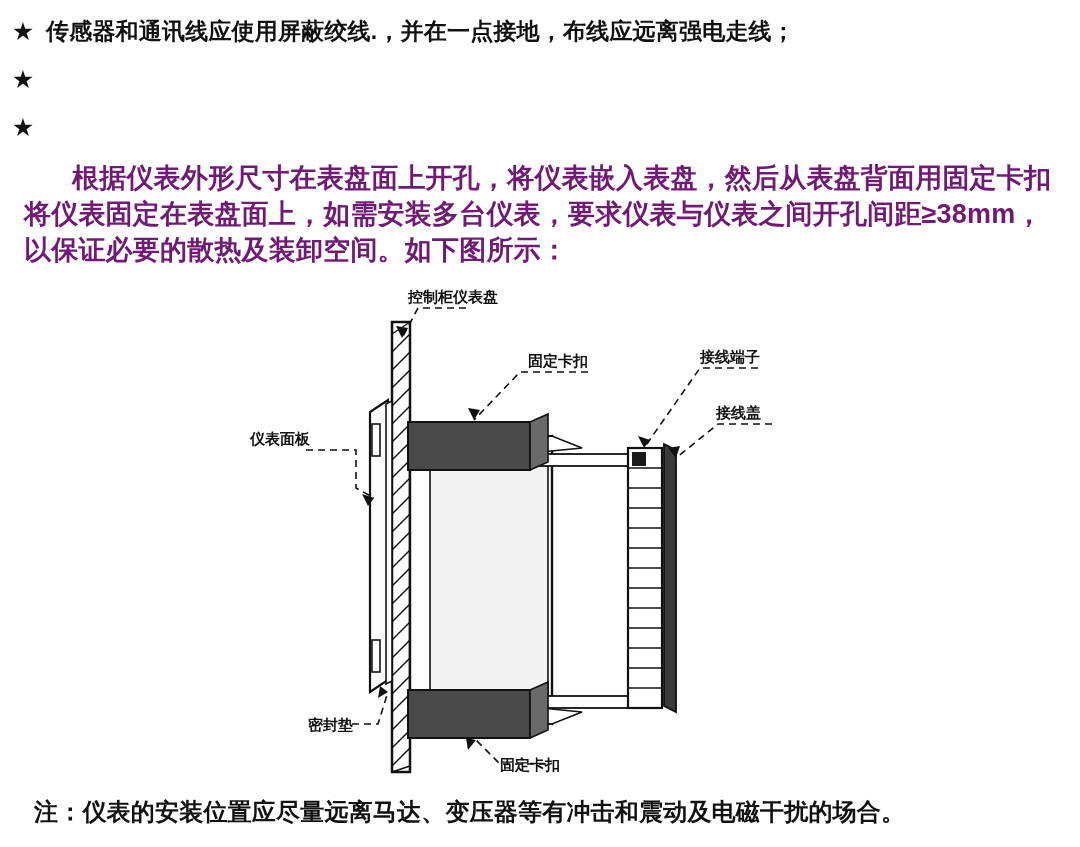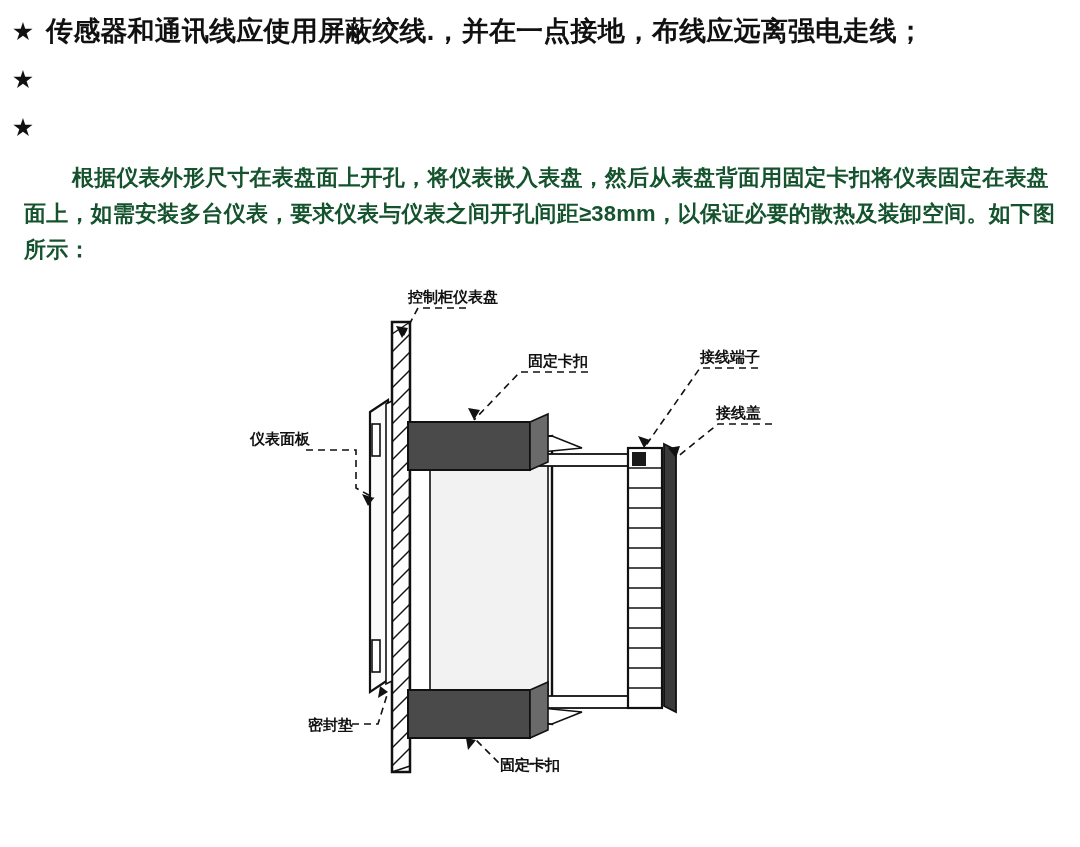--- a/index.html
+++ b/index.html
@@ -30,39 +30,39 @@
   }
   .star {
     flex: 0 0 auto;
     width: 46px;
     text-align: center;
     font-size: 25px;
     line-height: 30px;
     color: #111;
   }
   .bullet-text {
-    font-size: 27px;
+    font-size: 23px;
     line-height: 30px;
     font-weight: bold;
     letter-spacing: 0.2px;
     color: #111;
   }
 
   .bullets {
     padding-top: 16px;
   }
 
   
   .para {
     margin: 12px 24px 0 24px;
-    font-size: 22px;
+    font-size: 27px;
     line-height: 36px;
     font-weight: bold;
     text-indent: 48px;
-    color: #14532d;
+    color: #701a75;
     letter-spacing: 0.2px;
   }
 
   
   .figure {
     position: relative;
     width: 952px;
     height: 520px;
     margin-top: 4px;
   }
@@ -232,14 +232,15 @@
       <text class="fig-label" x="528" y="94">固定卡扣</text>
       <text class="fig-label" x="700" y="90">接线端子</text>
       <text class="fig-label" x="716" y="146">接线盖</text>
       <text class="fig-label" x="250" y="172">仪表面板</text>
       <text class="fig-label" x="308" y="458">密封垫</text>
       <text class="fig-label" x="500" y="498">固定卡扣</text>
 
     </svg>
   </div>
 
+  <div class="note">注：仪表的安装位置应尽量远离马达、变压器等有冲击和震动及电磁干扰的场合。</div>
 
 </div>
 
 </body></html>

